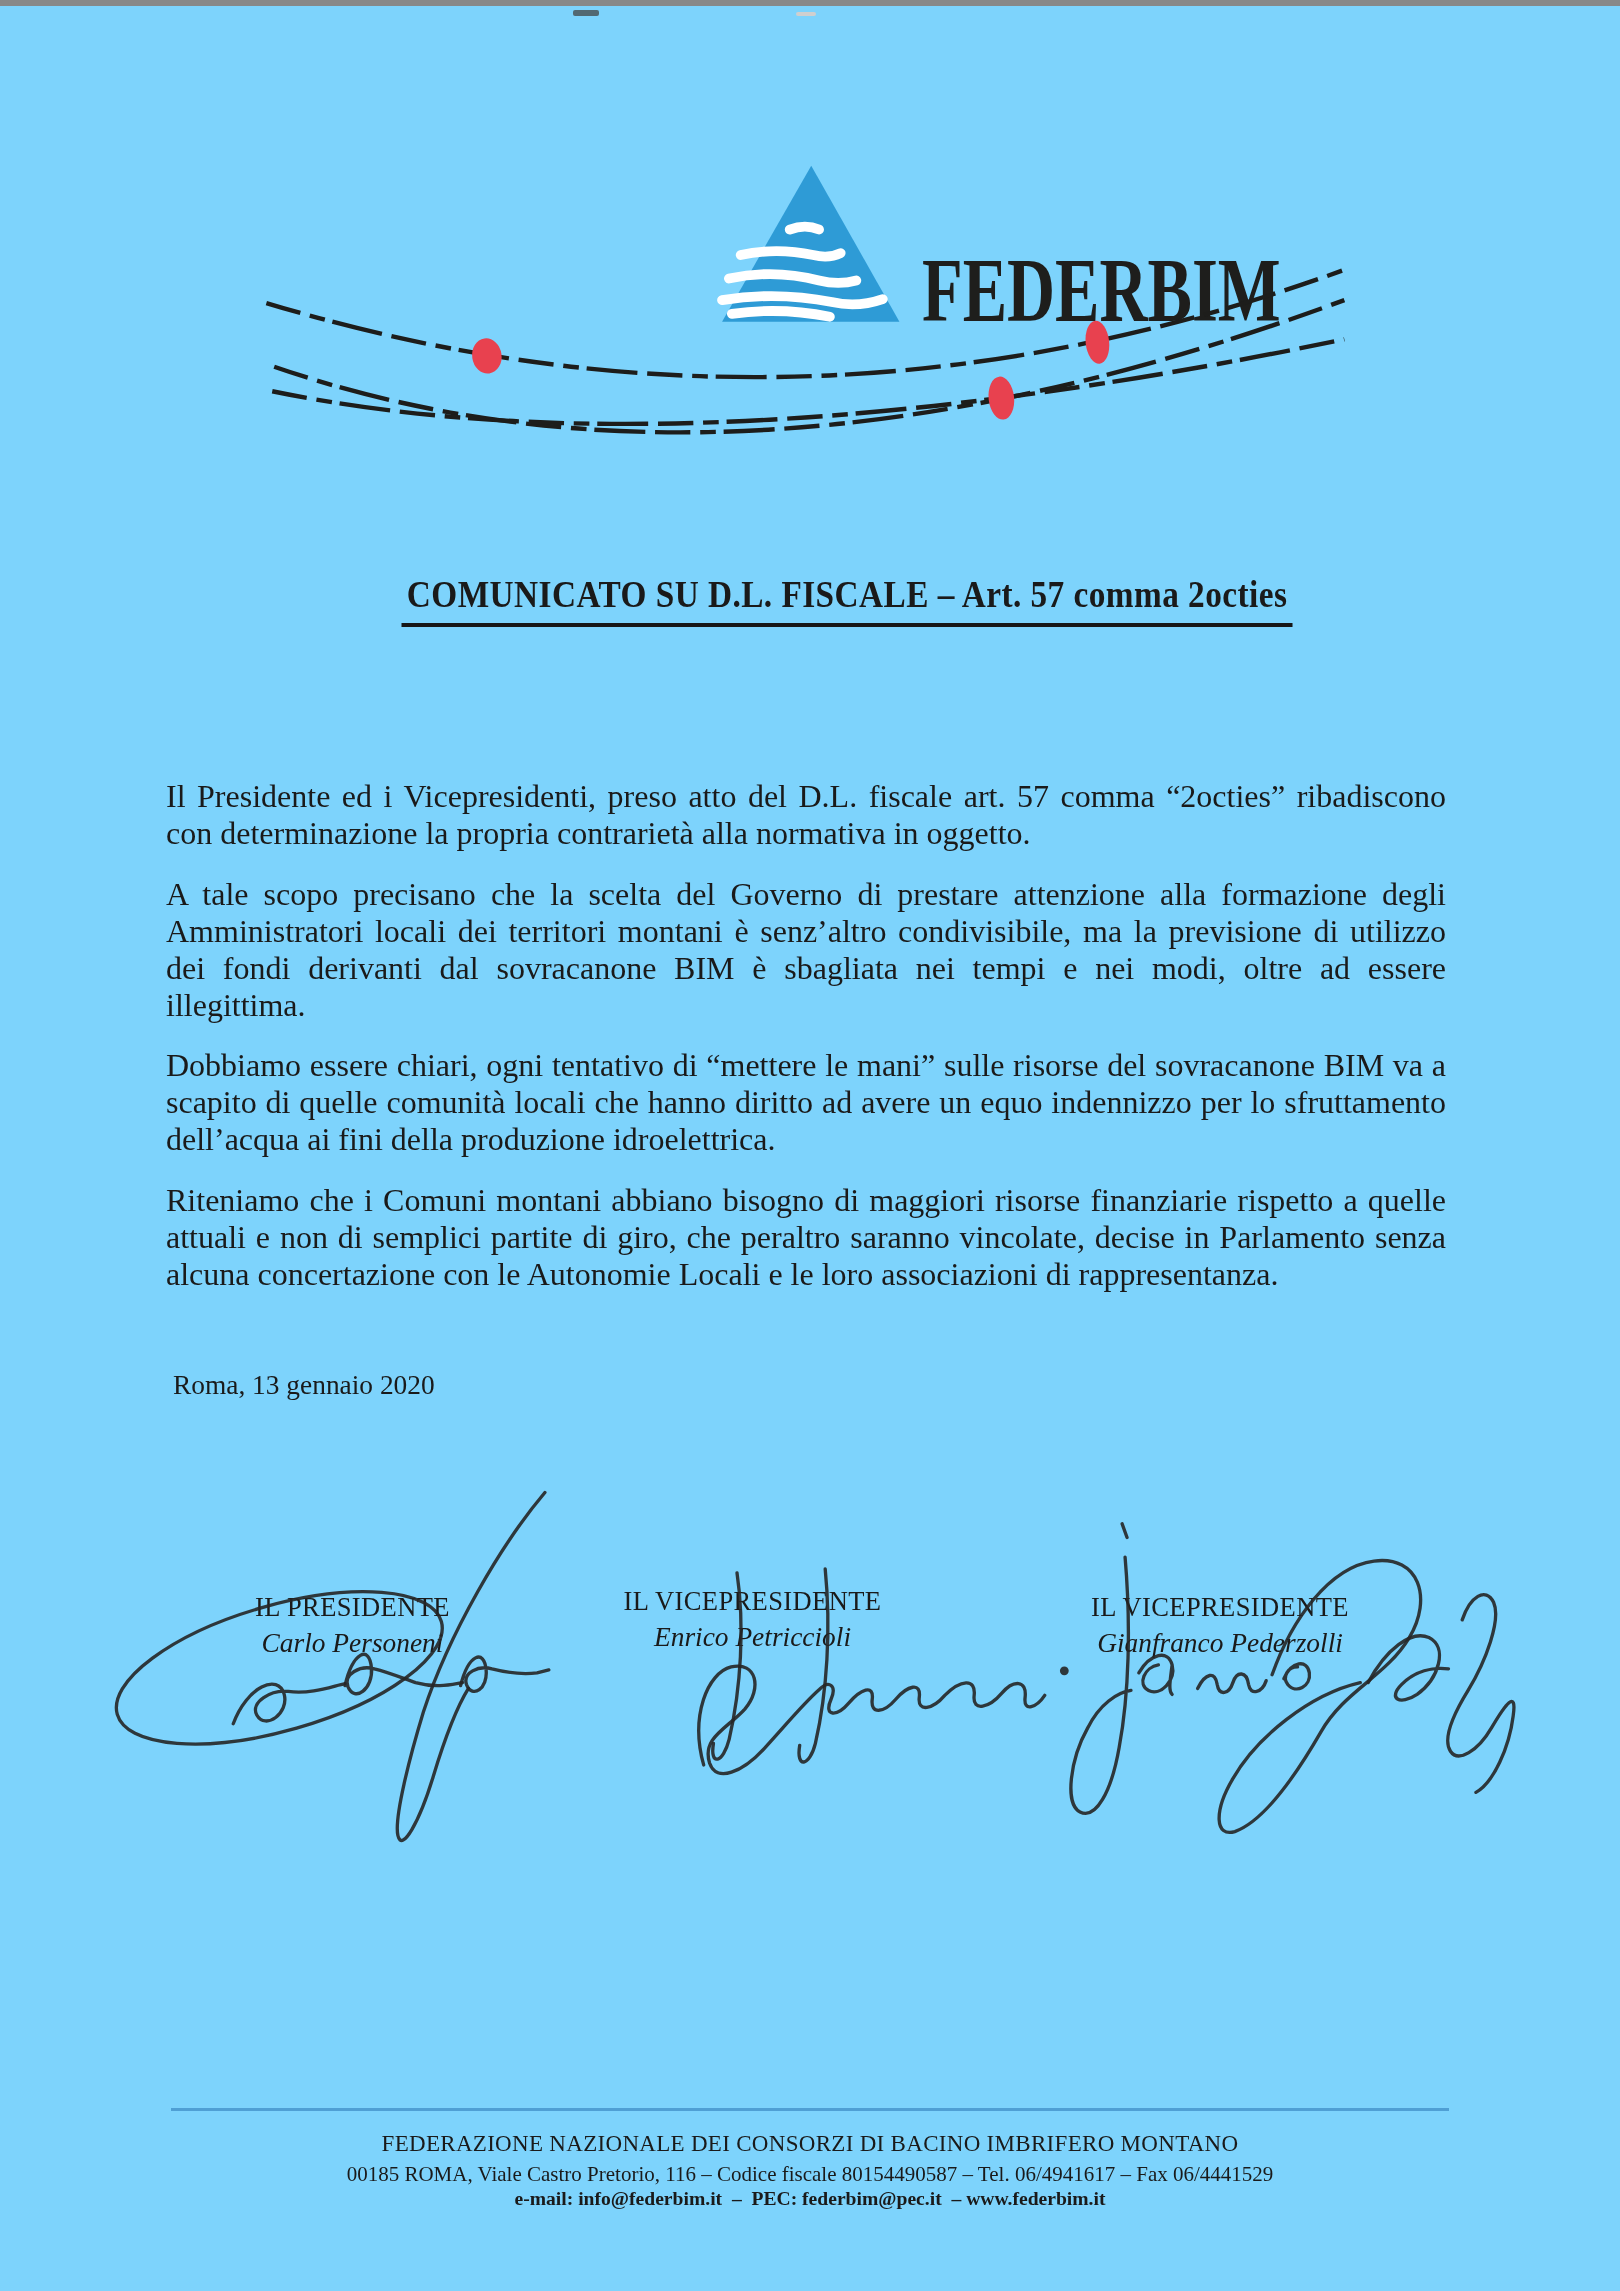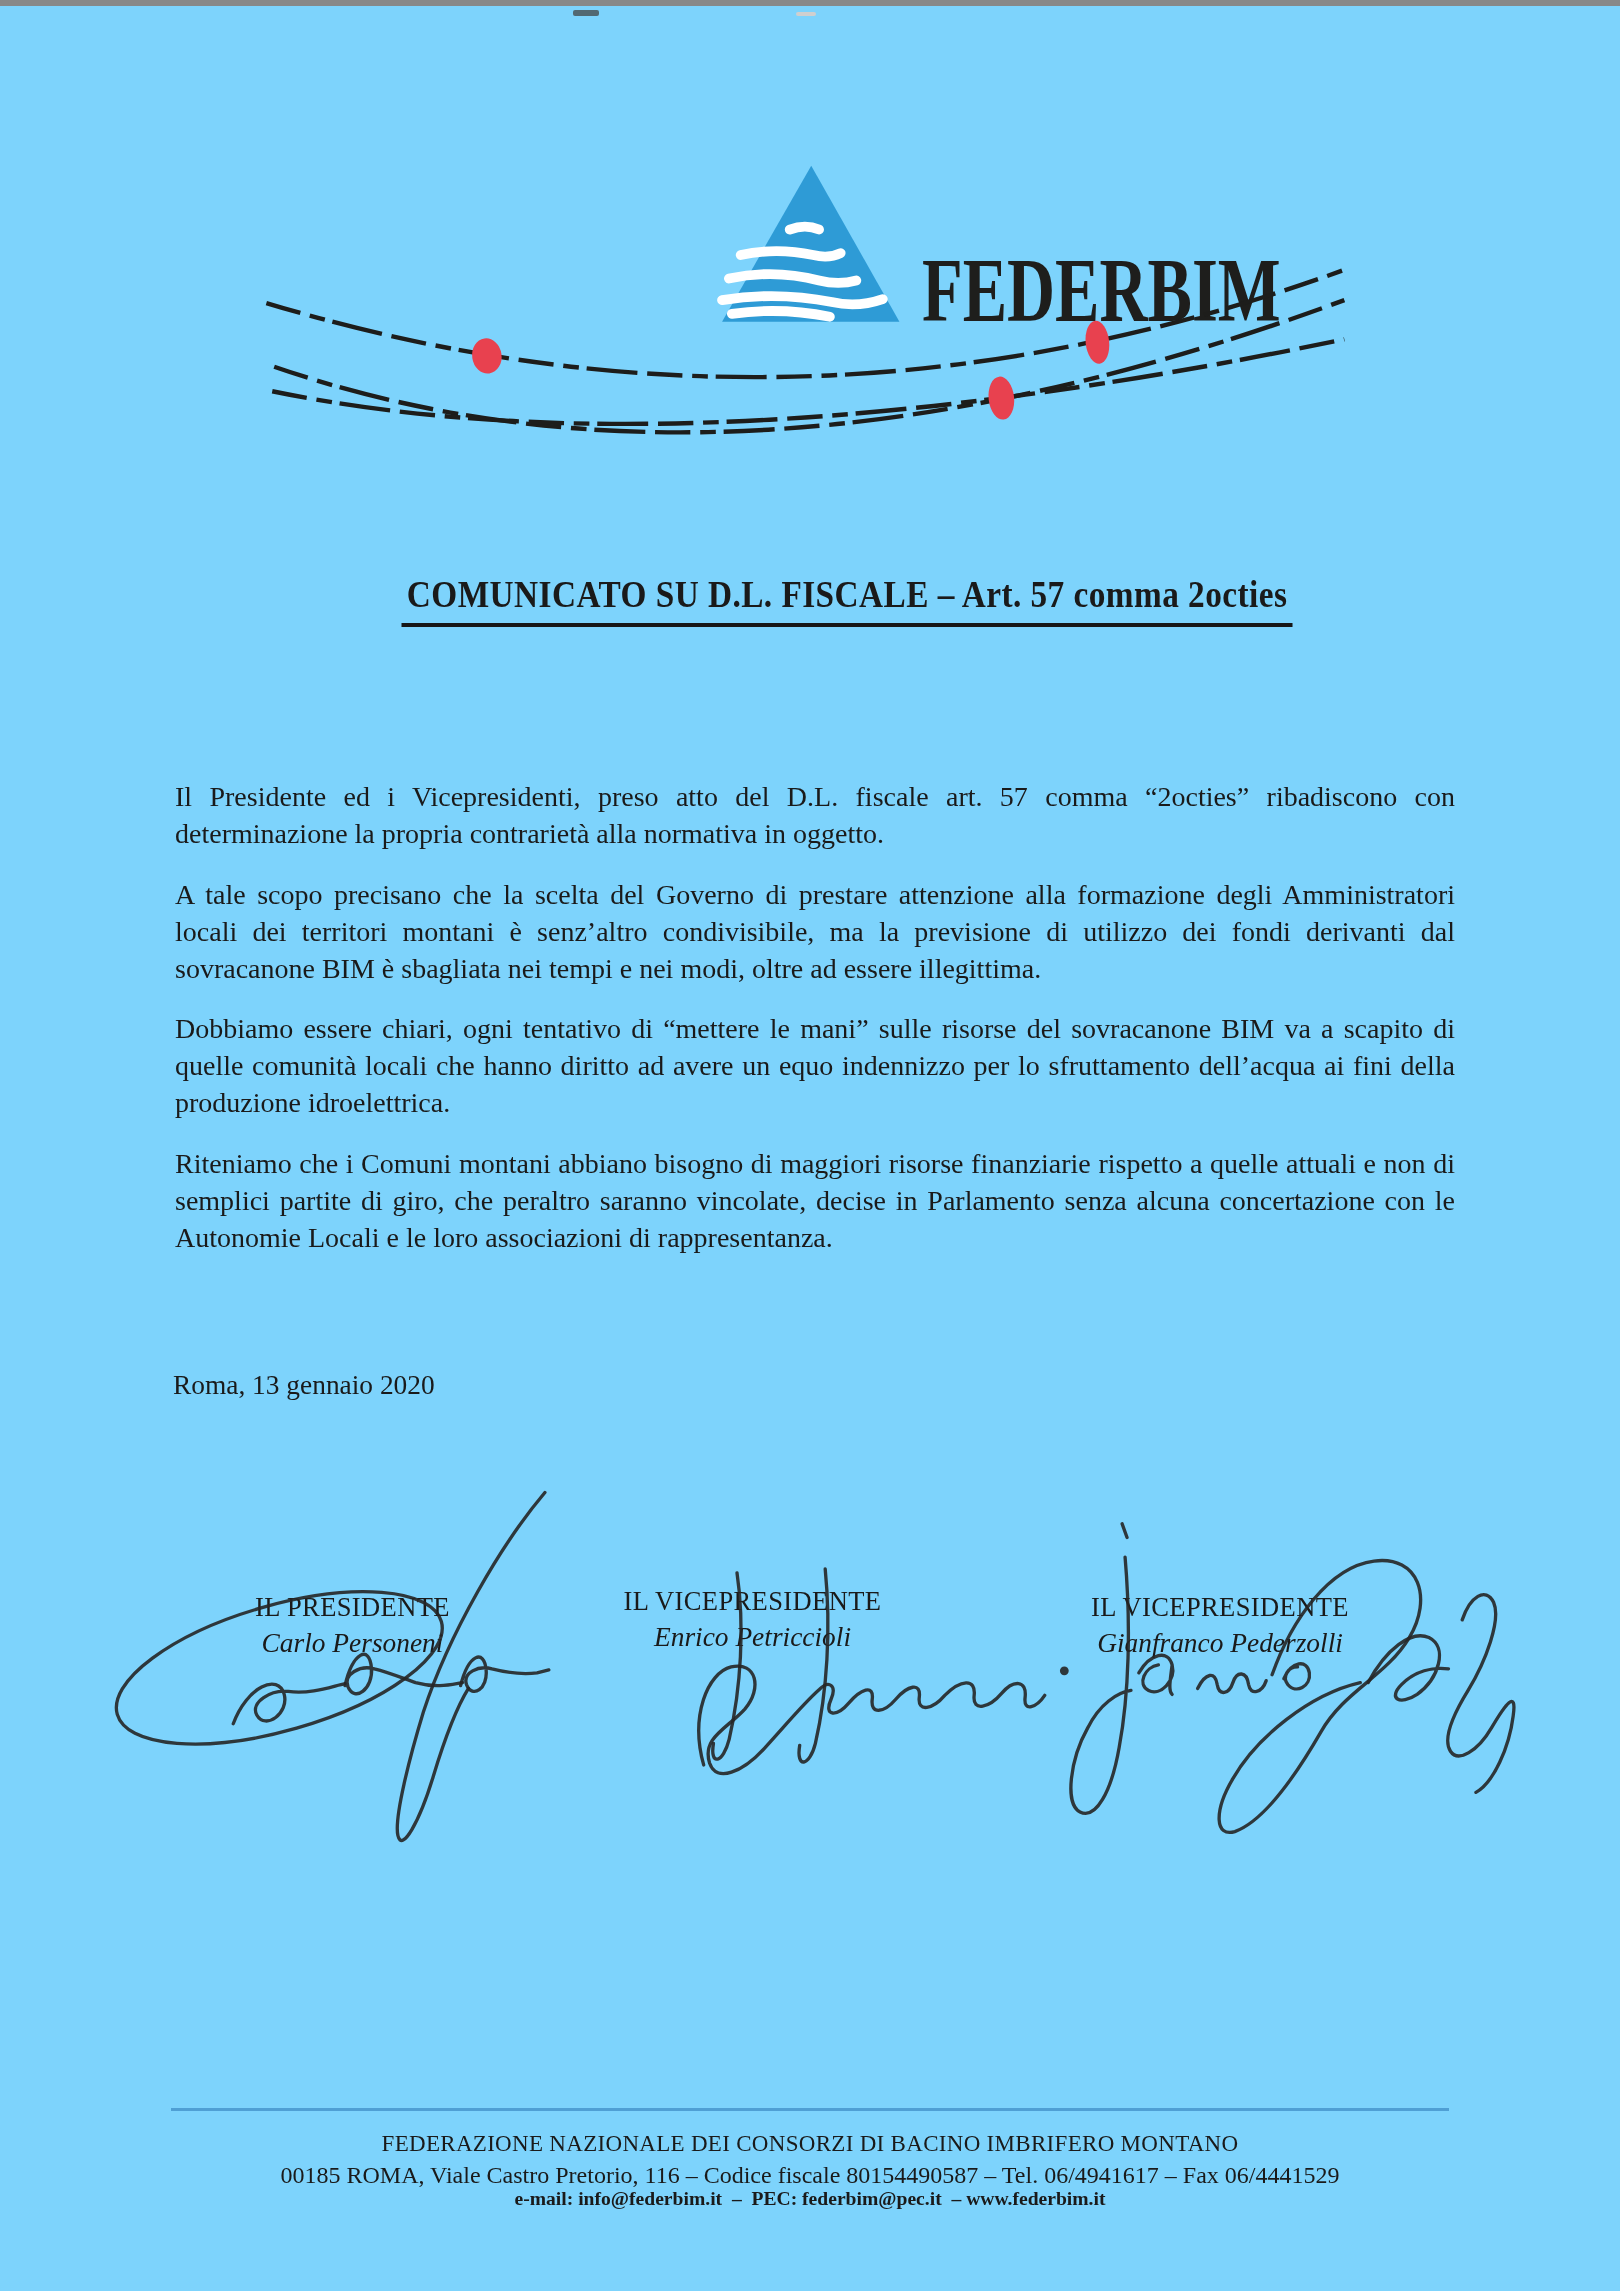--- a/index.html
+++ b/index.html
@@ -20,42 +20,42 @@
   .brandtext{fill:#1e1e1c;font-family:"Liberation Serif",serif;font-weight:bold;}
 
   #title-wrap{position:absolute;left:0;top:567px;width:100%;text-align:center;padding-left:37px;}
   #title-wrap h1{
     display:inline-block;margin:0;font-size:37px;font-weight:bold;letter-spacing:0.5px;
     border-bottom:4.9px solid #161616;padding:0 5.9px 6.9px 5.9px;
     transform:scaleX(.9);transform-origin:center;white-space:nowrap;
   }
 
   #body-text{
-    position:absolute;left:175px;top:772px;width:1280px;
-    font-size:28px;line-height:37px;text-align:justify;
+    position:absolute;left:166px;top:772px;width:1280px;
+    font-size:32px;line-height:37px;text-align:justify;
   }
   #body-text p{margin:0 0 23.5px 0;}
 
   #dateline{position:absolute;left:173px;top:1364px;font-size:27.4px;}
 
   .sig-col{position:absolute;text-align:center;}
   .sig-col .role{font-size:26.5px;letter-spacing:0.4px;}
   .sig-col .name{font-size:27.4px;font-style:italic;margin-top:4.9px;}
   #sig-col-1{left:186px;top:1586px;width:333px;}
   #sig-col-2{left:586px;top:1580px;width:333px;}
   #sig-col-3{left:1051px;top:1586px;width:338px;}
 
   #signature-svg{position:absolute;left:0;top:1451px;width:1620px;height:412px;pointer-events:none;}
   .ink{stroke:#262626;stroke-width:3.4;fill:none;stroke-linecap:round;stroke-linejoin:round;opacity:.9;}
   .ink-fill{fill:#262626;opacity:.9;}
 
   #footer-rule{position:absolute;left:171px;top:2102px;width:1278px;height:2.9px;background:var(--footer-rule,#4f9fd4);}
   .f-line{position:absolute;left:0;width:100%;text-align:center;}
   #footer-org{top:2125px;font-size:23px;letter-spacing:0.3px;font-family:Liberation Serif, serif;}
-  #footer-address{top:2156px;font-size:24px;}
+  #footer-address{top:2156px;font-size:21px;}
   #footer-contacts{top:2182px;font-size:19.6px;font-weight:bold;}
 </style>
 </head>
 <body>
 
 <div id="page">
 
   <div class="scan-mark m1"></div>
   <div class="scan-mark m2"></div>
 

